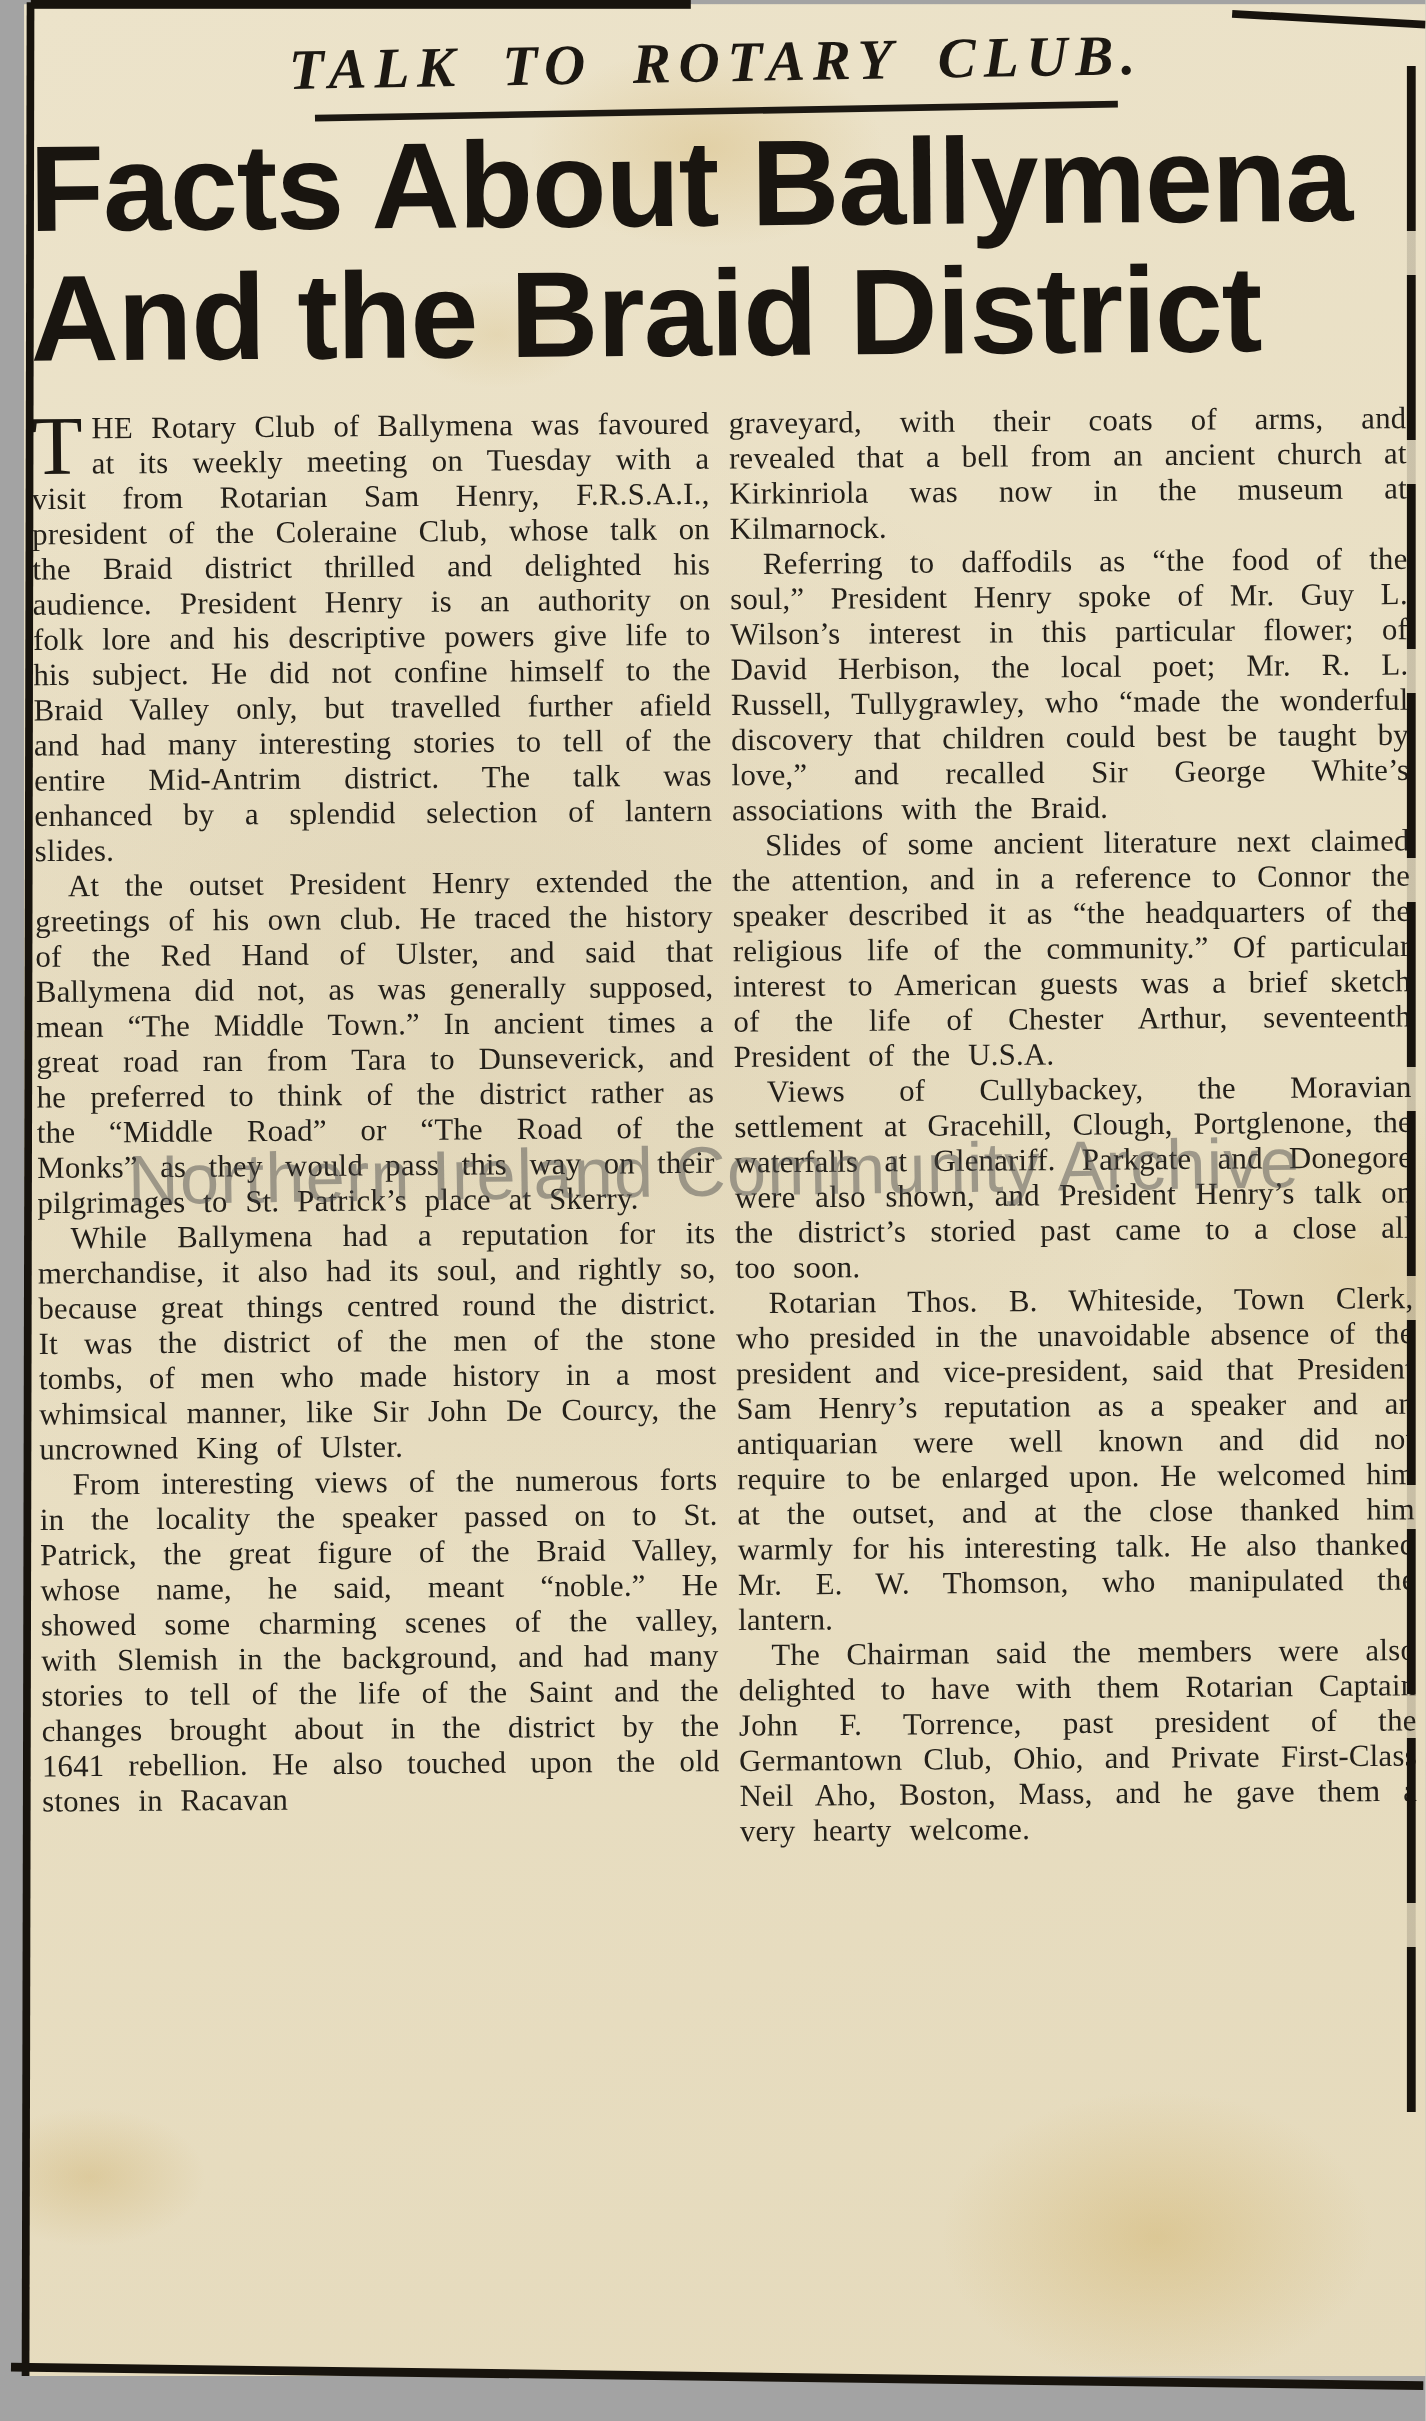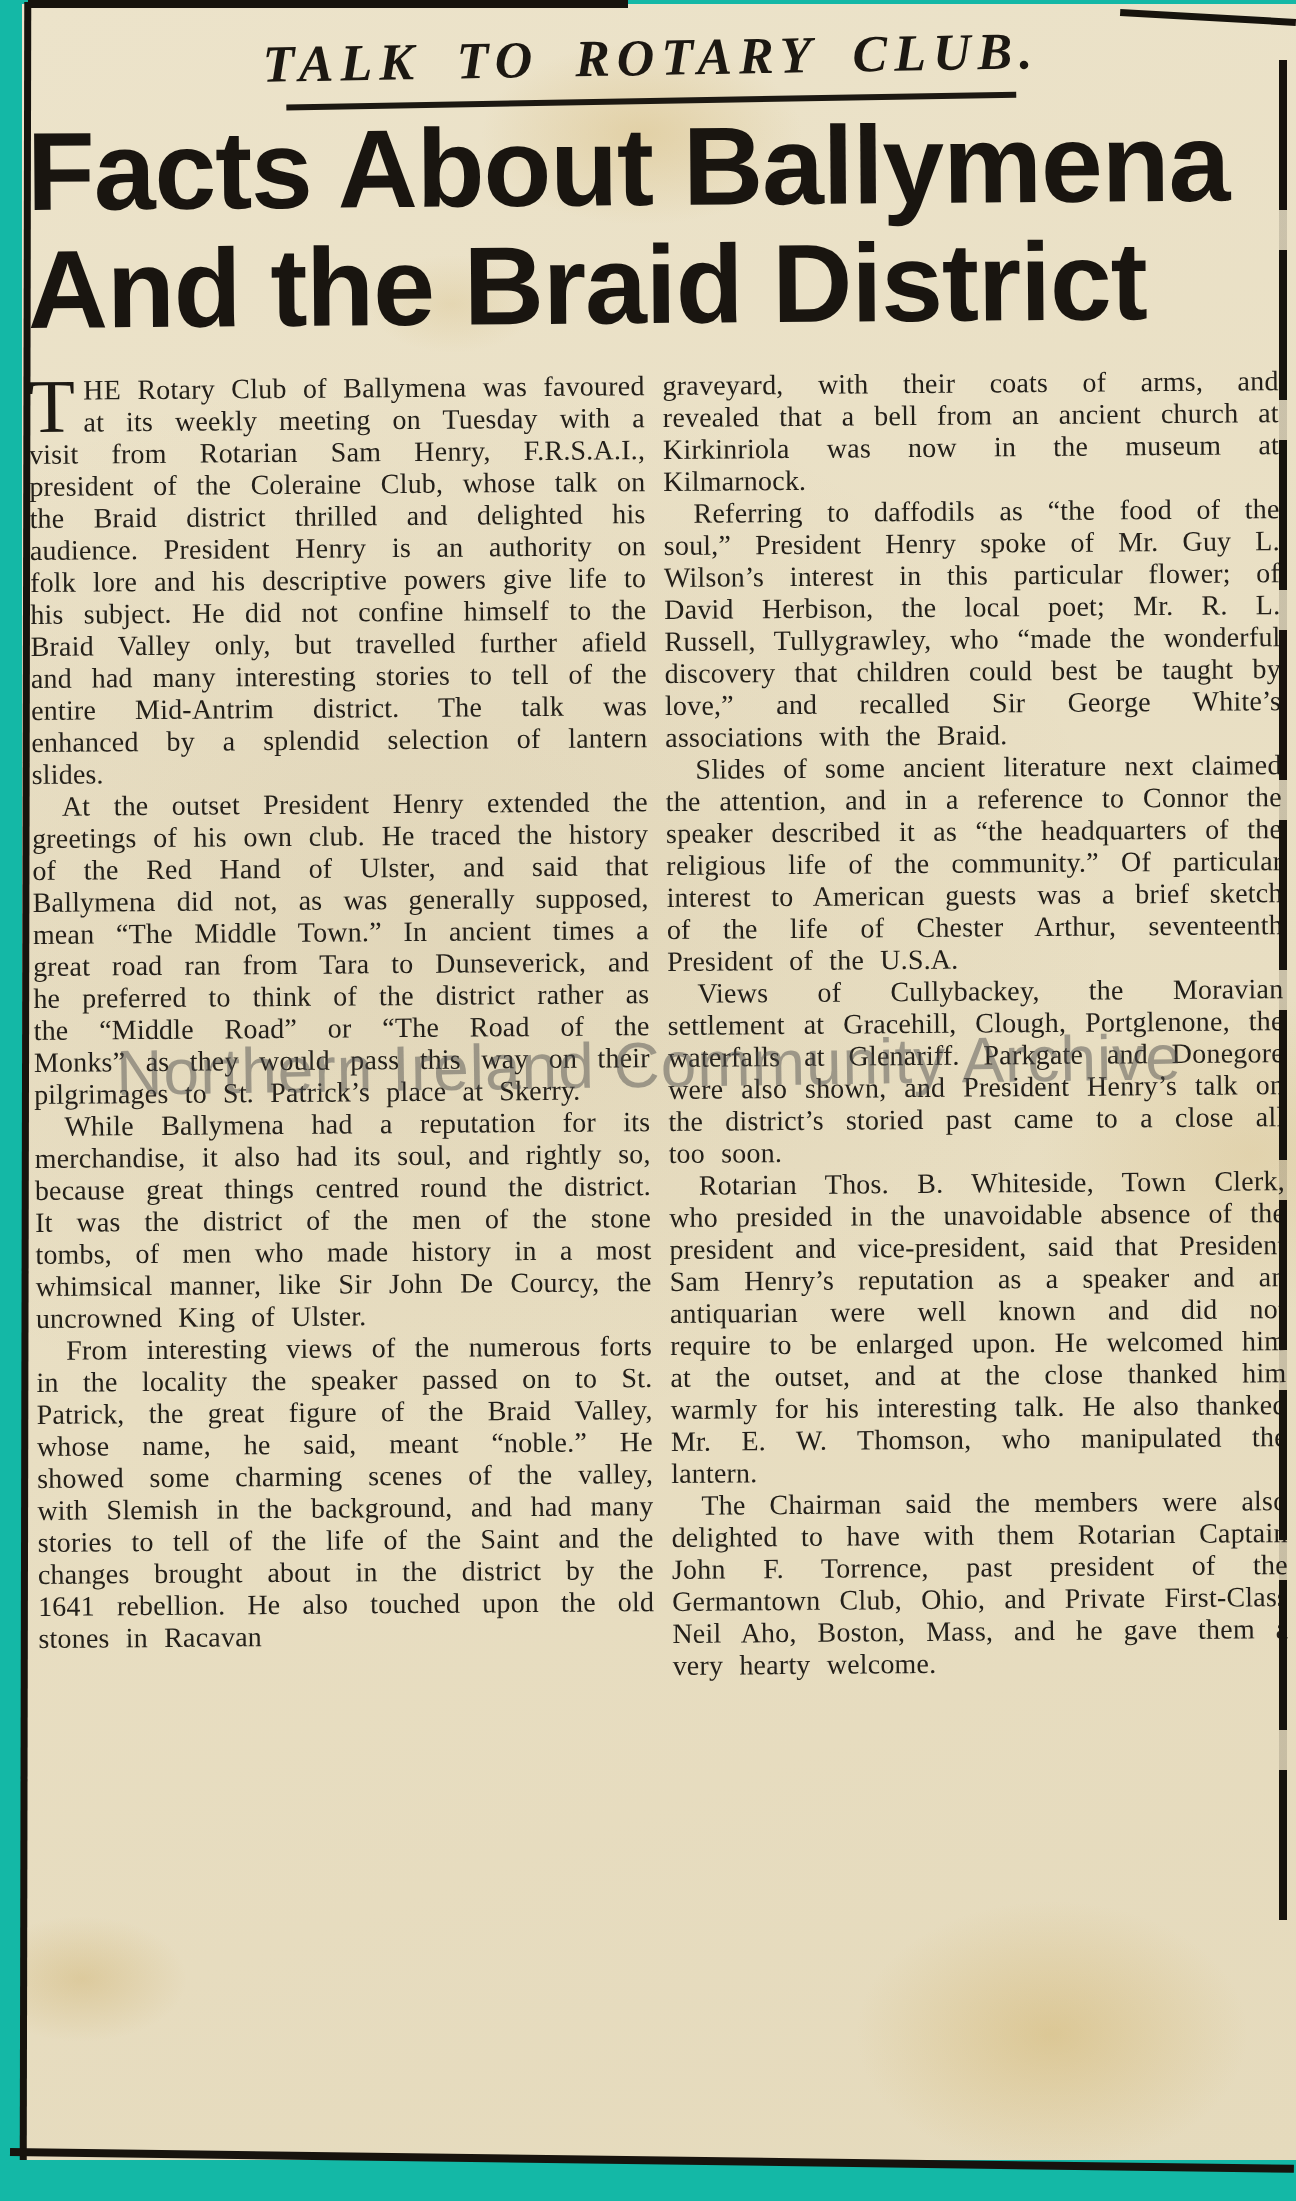--- a/index.html
+++ b/index.html
@@ -2,21 +2,21 @@
 <html><head>
 <meta charset="utf-8">
 <style>
   html,body{margin:0;padding:0;}
   body{
     width:1296px;height:2201px;
     background:#ffffff;
     font-family:"Liberation Serif", serif;
     overflow:hidden;
   }
-  .scan{position:relative;width:1296px;height:2201px;background:#14b8a6;overflow:hidden;}
+  .scan{position:relative;width:1296px;height:2201px;background:#a3a3a3;overflow:hidden;}
 
   
   .clipping{
     position:absolute;left:22px;top:4px;width:1274px;height:2156px;
     background-color:#e9dfc4;
     background-image:
       radial-gradient(ellipse 230px 130px at 620px 130px, rgba(204,168,88,.30), transparent 70%),
       radial-gradient(ellipse 120px 70px  at 430px 300px, rgba(200,165,85,.18), transparent 70%),
       radial-gradient(ellipse 280px 190px at 1030px 2030px, rgba(198,158,66,.32), transparent 70%),
       radial-gradient(ellipse 150px 90px  at 60px 1975px, rgba(190,150,60,.26), transparent 70%),

